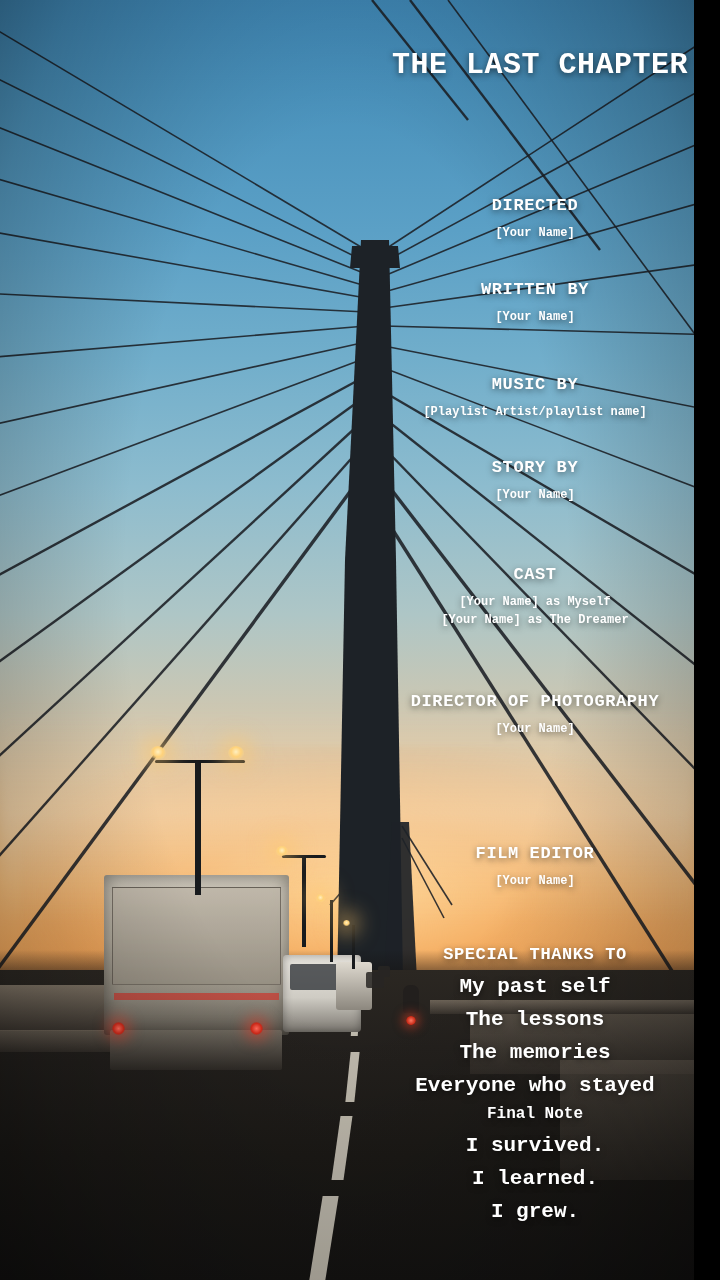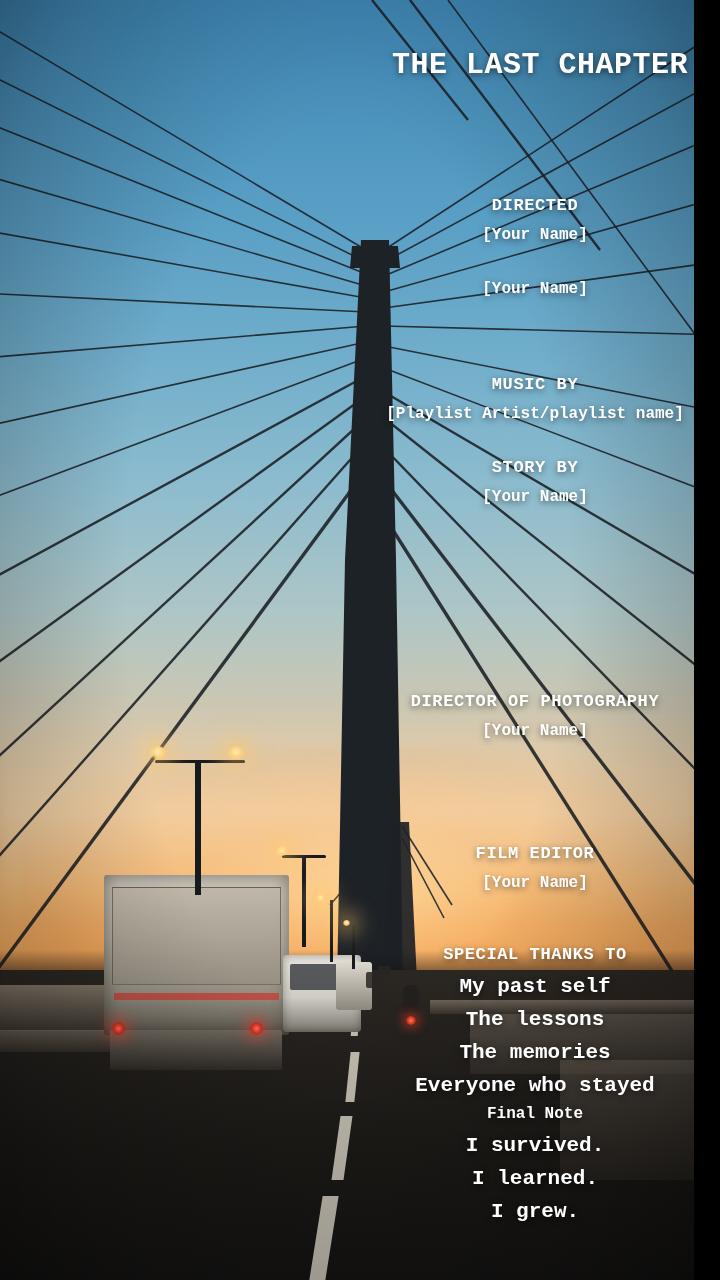--- a/index.html
+++ b/index.html
@@ -274,21 +274,21 @@
     left: -10px; right: 0;
   }
   .role {
     font-size: 17px;
     font-weight: bold;
     letter-spacing: 0.6px;
     text-shadow: 0 2px 6px rgba(0,0,0,0.5);
     margin-bottom: 11px;
   }
   .name {
-    font-size: 16px;
+    font-size: 12px;
     font-weight: bold;
     text-shadow: 0 2px 6px rgba(0,0,0,0.5);
     margin-bottom: 4px;
   }
   .thanks-line {
     font-size: 21px;
     font-weight: bold;
     text-shadow: 0 2px 6px rgba(0,0,0,0.5);
     margin-bottom: 10px;
   }
@@ -410,33 +410,39 @@
     <div class="credits-inner">
 
       <div class="title">THE LAST CHAPTER</div>
 
       <div class="block" style="top:196px;">
         <div class="role">DIRECTED</div>
         <div class="name">[Your Name]</div>
       </div>
 
       <div class="block" style="top:280px;">
+        <div class="role">WRITTEN BY</div>
         <div class="name">[Your Name]</div>
       </div>
 
       <div class="block" style="top:375px;text-align:center;">
         <div class="role">MUSIC BY</div>
         <div class="name">[Playlist Artist/playlist name]</div>
       </div>
 
       <div class="block" style="top:458px;">
         <div class="role">STORY BY</div>
         <div class="name">[Your Name]</div>
       </div>
 
+      <div class="block" style="top:565px;">
+        <div class="role">CAST</div>
+        <div class="name">[Your Name] as Myself</div>
+        <div class="name">[Your Name] as The Dreamer</div>
+      </div>
 
       <div class="block" style="top:692px;">
         <div class="role">DIRECTOR OF PHOTOGRAPHY</div>
         <div class="name">[Your Name]</div>
       </div>
 
       <div class="block" style="top:844px;">
         <div class="role">FILM EDITOR</div>
         <div class="name">[Your Name]</div>
       </div>

